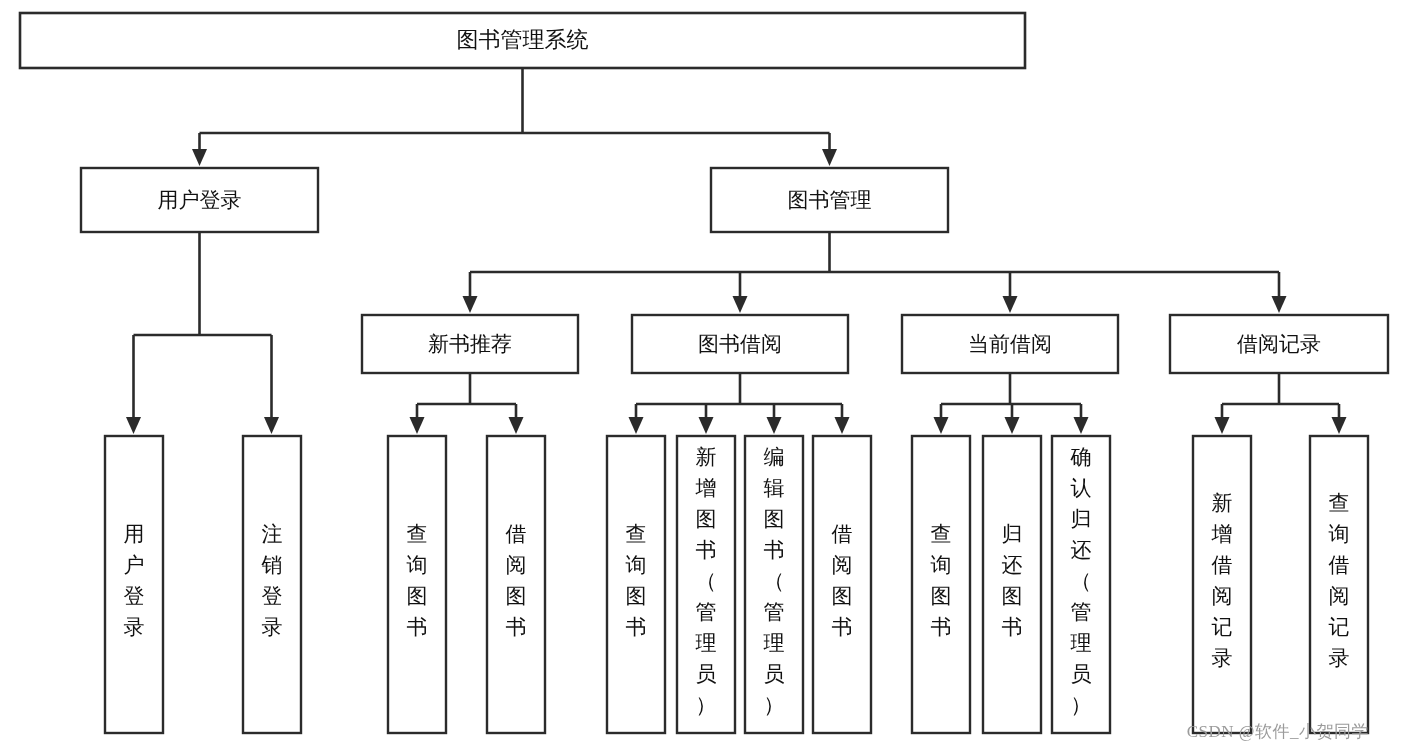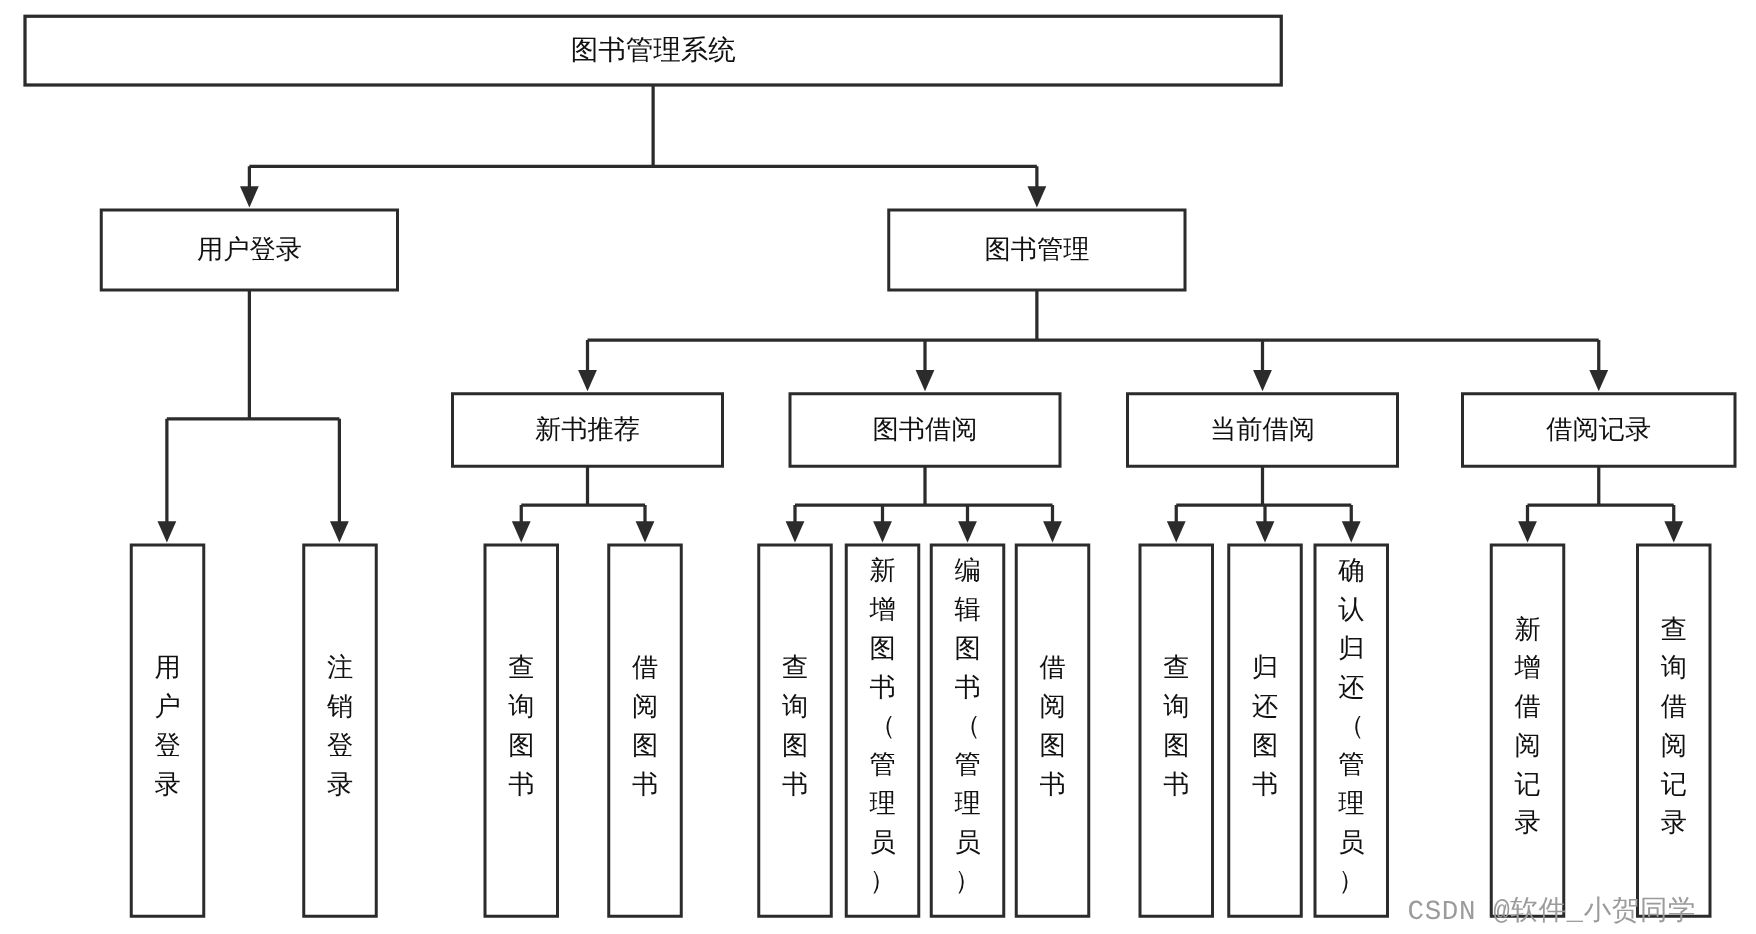--- a/index.html
+++ b/index.html
@@ -57,24 +57,24 @@
     font-size: 22px;
   }
   .leaf-label {
     fill: #111111;
     font-family: "Liberation Sans", "DejaVu Sans", sans-serif;
     font-size: 21px;
     text-anchor: middle;
   }
   .watermark {
     position: absolute;
-    right: 20px;
+    right: 8px;
     bottom: 4px;
-    font-family: Liberation Mono, monospace;
-    font-size: 22px;
+    font-family: Liberation Serif, serif;
+    font-size: 17px;
     color: #9b9b9b;
     letter-spacing: 0.5px;
     white-space: nowrap;
     pointer-events: none;
     user-select: none;
   }
 </style>
 </head>
 <body>
 

